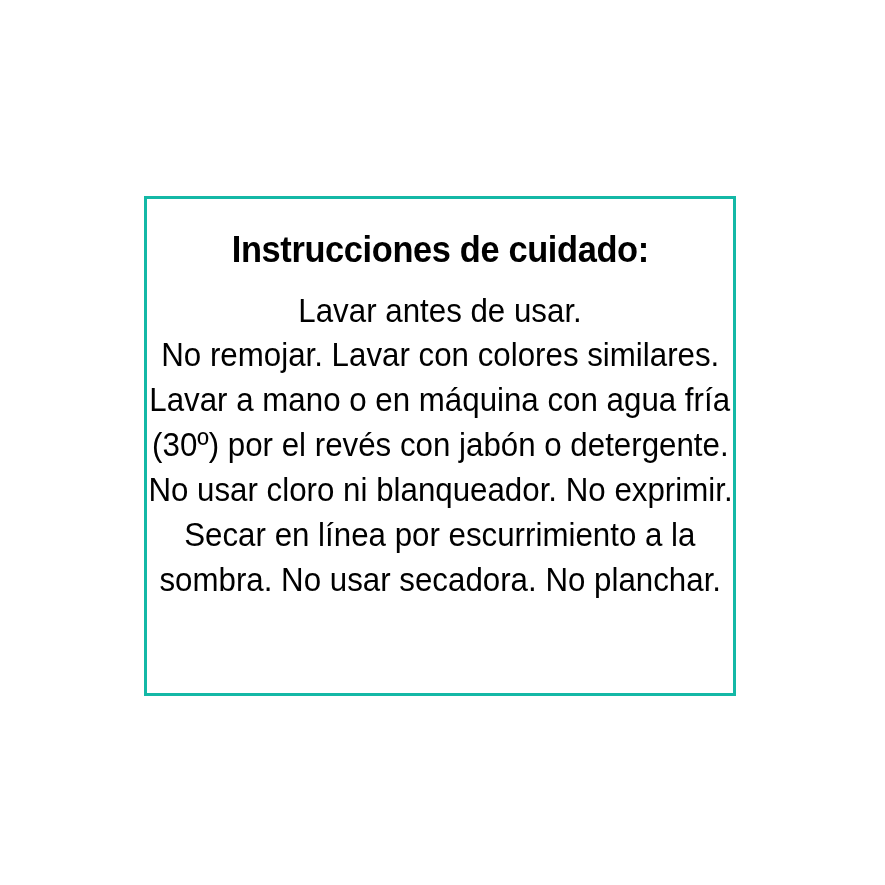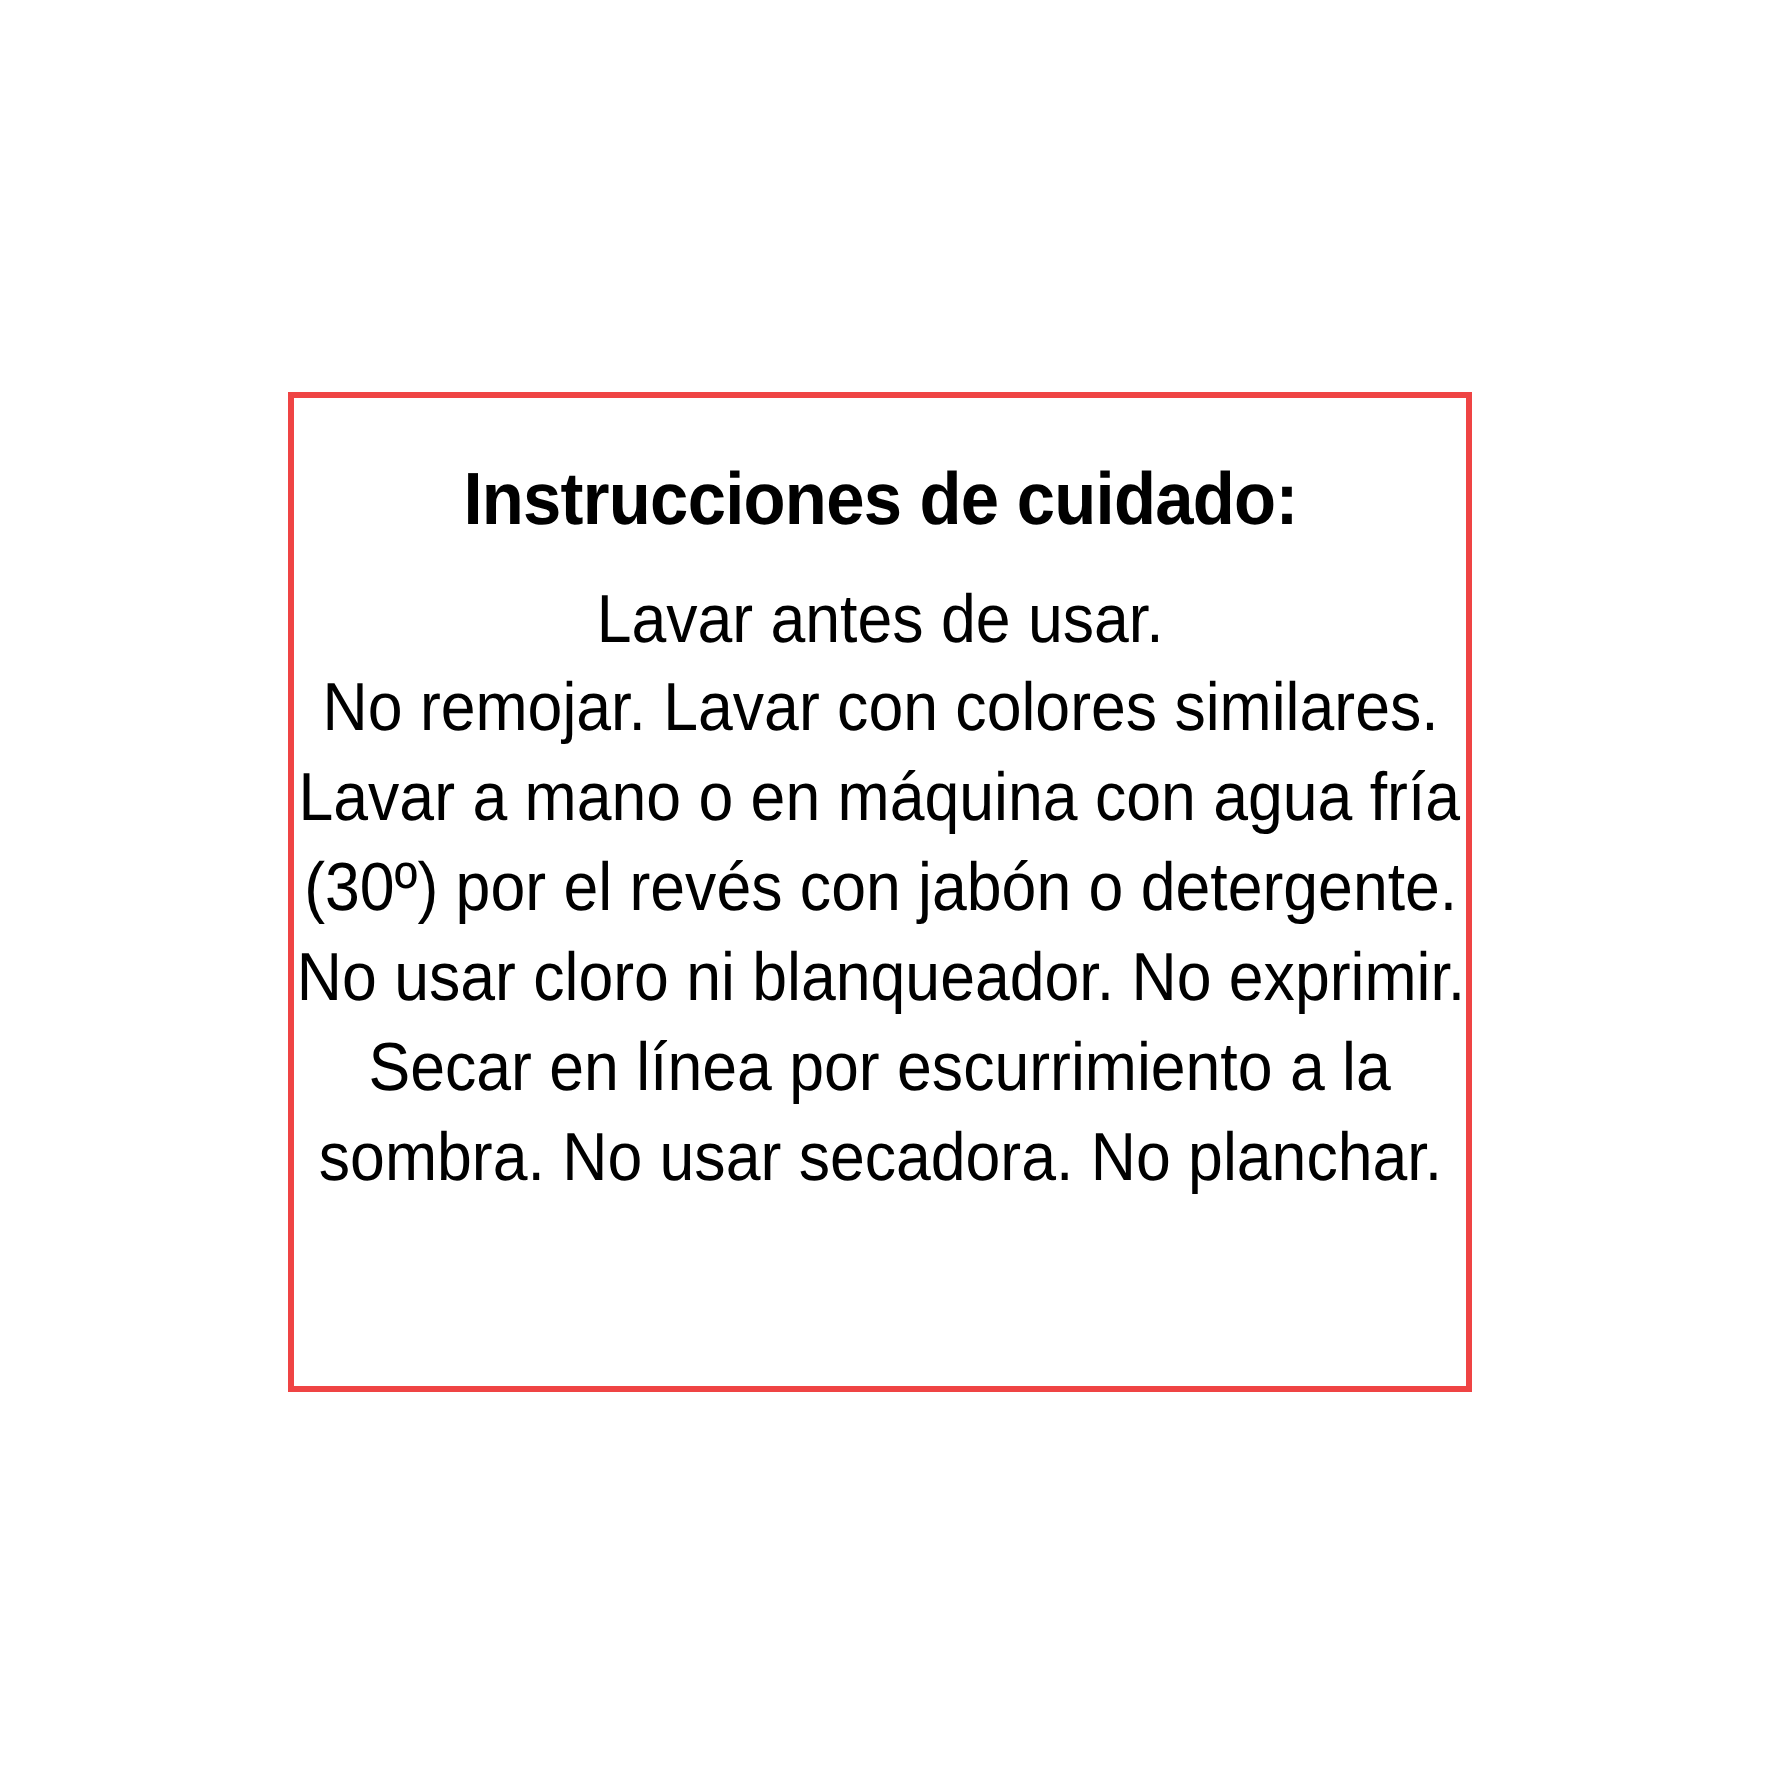--- a/index.html
+++ b/index.html
@@ -22,21 +22,21 @@
     background: #ffffff;
   }
 
   .care-card {
     position: absolute;
     left: 144px;
     top: 196px;
     width: 592px;
     height: 500px;
     box-sizing: border-box;
-    border: 3px solid #ef4444;
+    border: 3px solid #14b8a6;
     background: #ffffff;
     display: flex;
     flex-direction: column;
     align-items: center;
     padding-top: 30px;
   }
 
   .care-title {
     font-size: 37px;
     font-weight: bold;

